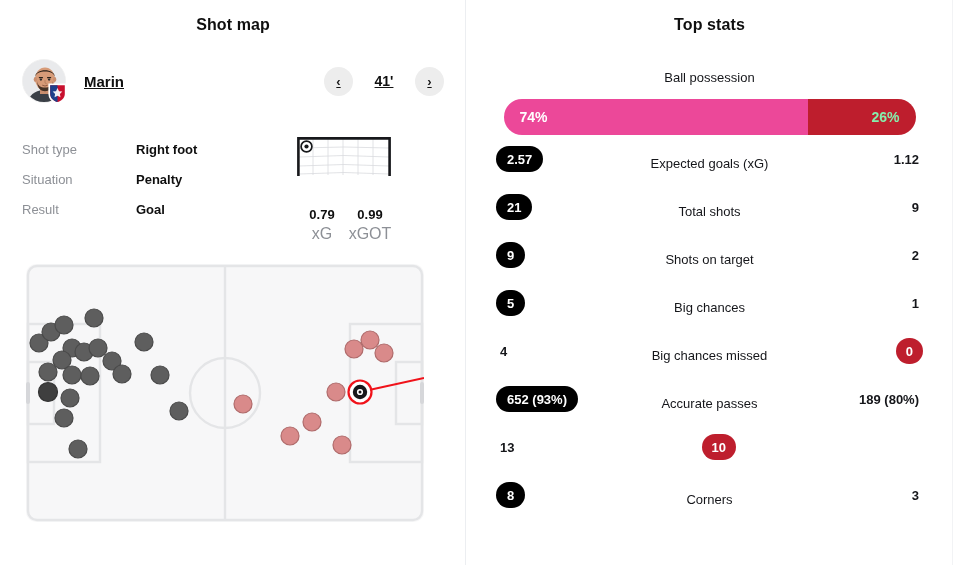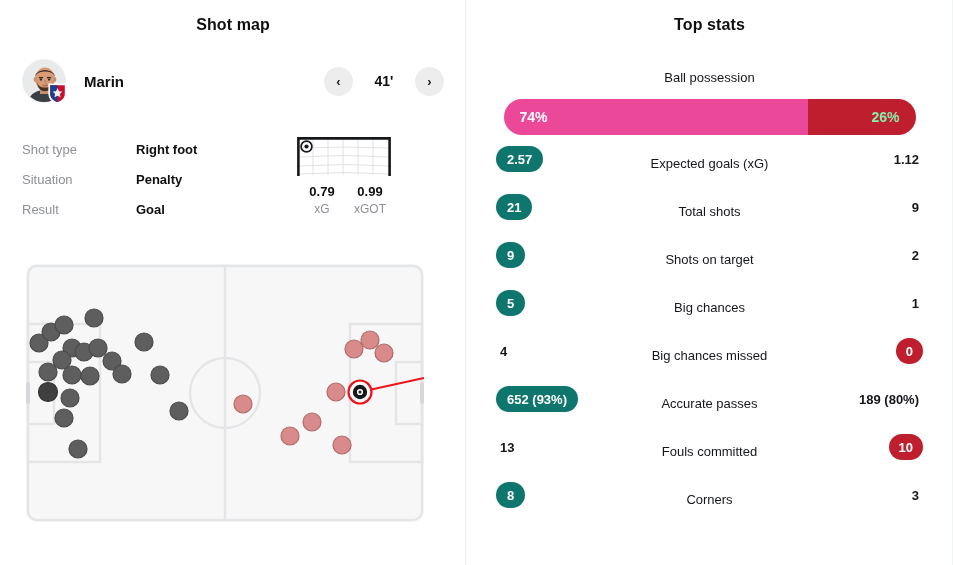--- a/index.html
+++ b/index.html
@@ -50,20 +50,21 @@
     padding-top: 16px;
   }
 
   
   .player-row {
     position: absolute;
     left: 22px; top: 58px;
     width: 422px; height: 46px;
     display: flex;
     align-items: center;
+    text-decoration: underline;
   }
   .avatar-wrap {
     position: relative;
     width: 44px; height: 44px;
     flex: 0 0 44px;
   }
   .avatar {
     width: 44px; height: 44px;
     border-radius: 50%;
     overflow: hidden;
@@ -140,28 +141,28 @@
     left: 296px; top: 136px;
     width: 150px;
   }
   .goal-frame { display: block; }
   .goal-metrics {
     display: flex;
     margin-top: 6px;
     width: 96px;
     margin-left: 2px;
   }
-  .metric { width: 60px; text-align: center; }
+  .metric { width: 60px; text-align: center; margin-top: 23px; }
   .metric-val {
     font-size: 13px;
     font-weight: bold;
     color: #0f0f0f;
   }
   .metric-key {
-    font-size: 12px;
+    font-size: 16px;
     color: #8d9096;
     margin-top: 3px;
   }
 
   
   .pitch-wrap {
     position: absolute;
     left: 26px; top: 264px;
     width: 398px; height: 258px;
   }
@@ -229,21 +230,21 @@
     margin-top: 8px;
   }
   .val {
     font-size: 13px;
     font-weight: bold;
     color: #15161a;
     white-space: nowrap;
   }
   .val.pill {
     color: #ffffff;
-    background: #0f766e;
+    background: #000000;
     border-radius: 14px;
     min-width: 26px;
     height: 26px;
     padding: 1px 11px;
     display: flex;
     align-items: center;
     justify-content: center;
   }
   .val.pill-red {
     color: #ffffff;
@@ -512,21 +513,20 @@
         <div class="stat-name">Accurate passes</div>
         <div class="stat-side right">
           <span class="val plain">189 (80%)</span>
         </div>
       </div>
 
       <div class="stat-row">
         <div class="stat-side">
           <span class="val plain">13</span>
         </div>
-        <div class="stat-name">Fouls committed</div>
         <div class="stat-side right">
           <span class="val pill-red">10</span>
         </div>
       </div>
 
       <div class="stat-row">
         <div class="stat-side">
           <span class="val pill">8</span>
         </div>
         <div class="stat-name">Corners</div>

